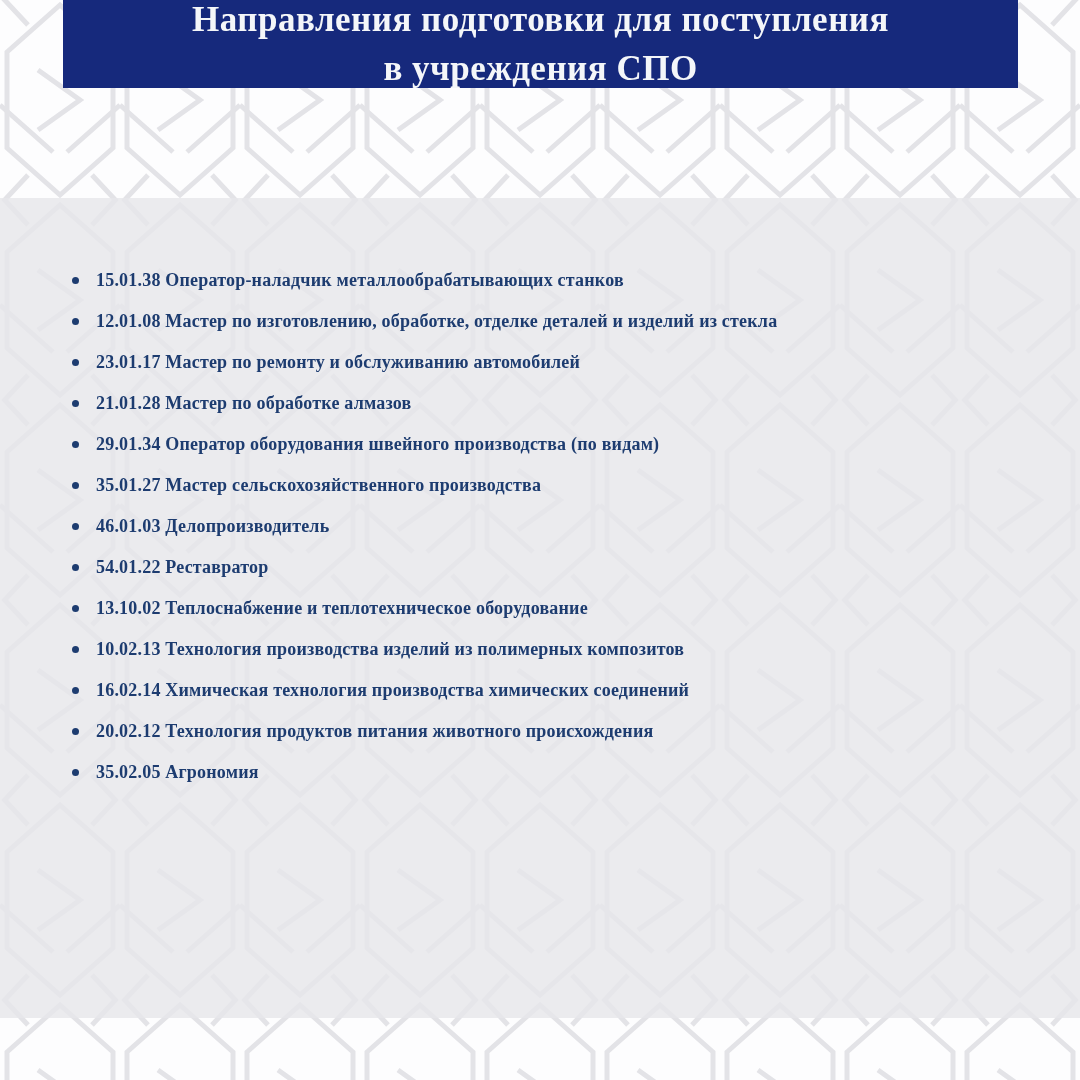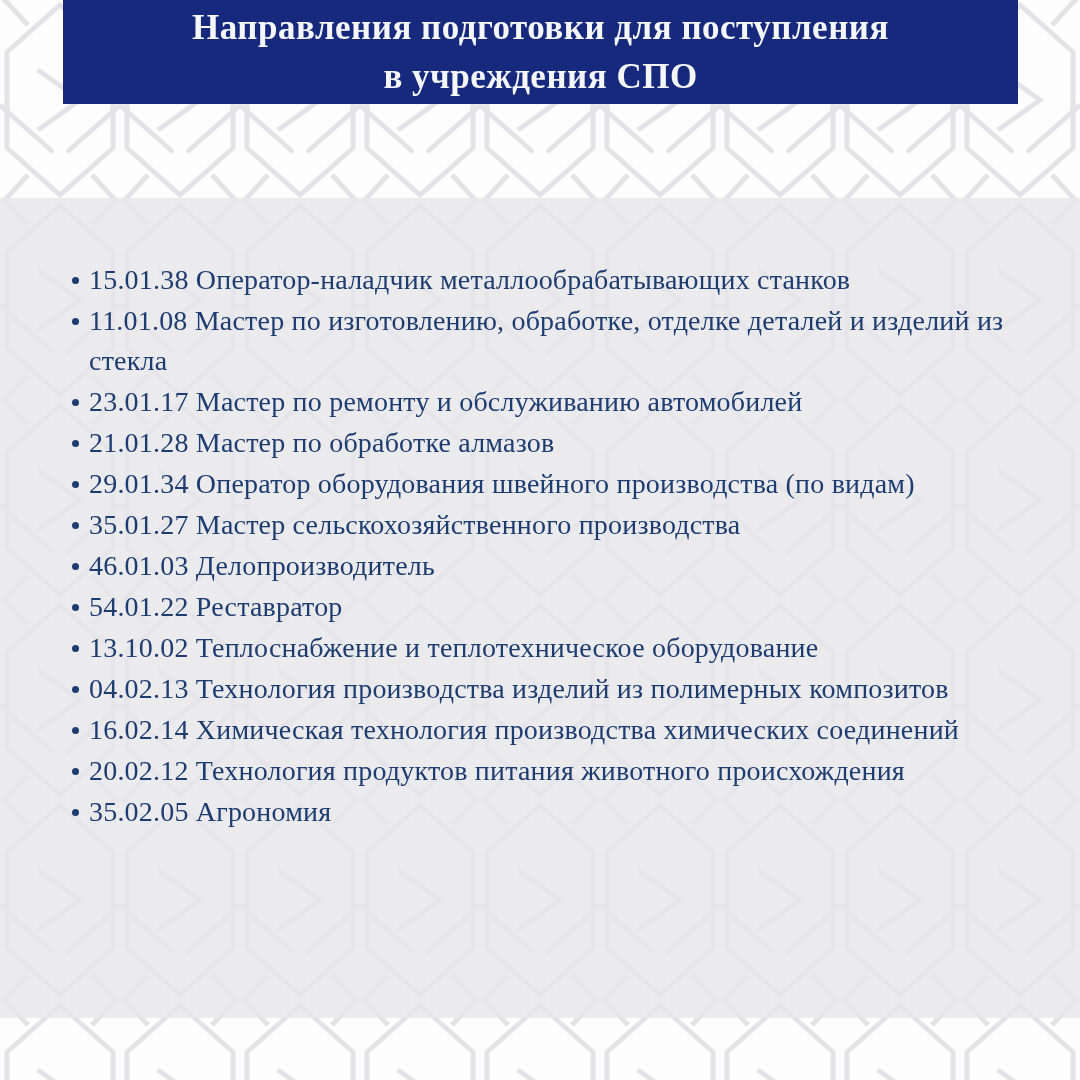--- a/index.html
+++ b/index.html
@@ -28,21 +28,21 @@
     width: 1080px;
     height: 820px;
     background: rgba(231, 231, 234, 0.82);
     z-index: 1;
   }
   .header-banner {
     position: absolute;
     left: 63px;
     top: 0;
     width: 955px;
-    height: 104px;
+    height: 88px;
     background: var(--banner-bg, #16297c);
     z-index: 2;
     display: flex;
     flex-direction: column;
     justify-content: center;
     align-items: center;
     text-align: center;
   }
   .header-banner .title-line {
     color: var(--banner-fg, #f4f6f9);
@@ -71,24 +71,25 @@
     flex: 0 0 auto;
     width: 7px;
     height: 7px;
     border-radius: 50%;
     background: var(--list-fg, #1d3c70);
     margin: 17px 10px 0 7px;
   }
   .item-text {
     flex: 1 1 auto;
     color: var(--list-fg, #1d3c70);
-    font-size: 28px;
-    font-weight: 400;
+    font-size: 18px;
+    font-weight: 700;
     line-height: 40px;
     letter-spacing: 0.2px;
+    margin-left: 7px;
   }
 </style>
 </head>
 <body>
 
 <svg class="pattern-layer" width="1080" height="1080" xmlns="http://www.w3.org/2000/svg" aria-hidden="true">
   <defs>
     <pattern id="geo" width="120" height="200" patternUnits="userSpaceOnUse">
       <g fill="none" stroke="#e3e3e7" stroke-width="5">
         <path d="M60,5 L113,52 L113,148 L60,195 L7,148 L7,52 Z"></path>
@@ -110,21 +111,21 @@
   <div class="title-line">в учреждения СПО</div>
 </div>
 
 <ul class="program-list">
     <li>
       <span class="bullet"></span>
       <span class="item-text">15.01.38 Оператор-наладчик металлообрабатывающих станков</span>
     </li>
     <li>
       <span class="bullet"></span>
-      <span class="item-text">11.01.08 Мастер по изготовлению, обработке, отделке деталей и изделий из стекла</span>
+      <span class="item-text">12.01.08 Мастер по изготовлению, обработке, отделке деталей и изделий из стекла</span>
     </li>
     <li>
       <span class="bullet"></span>
       <span class="item-text">23.01.17 Мастер по ремонту и обслуживанию автомобилей</span>
     </li>
     <li>
       <span class="bullet"></span>
       <span class="item-text">21.01.28 Мастер по обработке алмазов</span>
     </li>
     <li>
@@ -142,21 +143,21 @@
     <li>
       <span class="bullet"></span>
       <span class="item-text">54.01.22 Реставратор</span>
     </li>
     <li>
       <span class="bullet"></span>
       <span class="item-text">13.10.02 Теплоснабжение и теплотехническое оборудование</span>
     </li>
     <li>
       <span class="bullet"></span>
-      <span class="item-text">04.02.13 Технология производства изделий из полимерных композитов</span>
+      <span class="item-text">10.02.13 Технология производства изделий из полимерных композитов</span>
     </li>
     <li>
       <span class="bullet"></span>
       <span class="item-text">16.02.14 Химическая технология производства химических соединений</span>
     </li>
     <li>
       <span class="bullet"></span>
       <span class="item-text">20.02.12 Технология продуктов питания животного происхождения</span>
     </li>
     <li>

